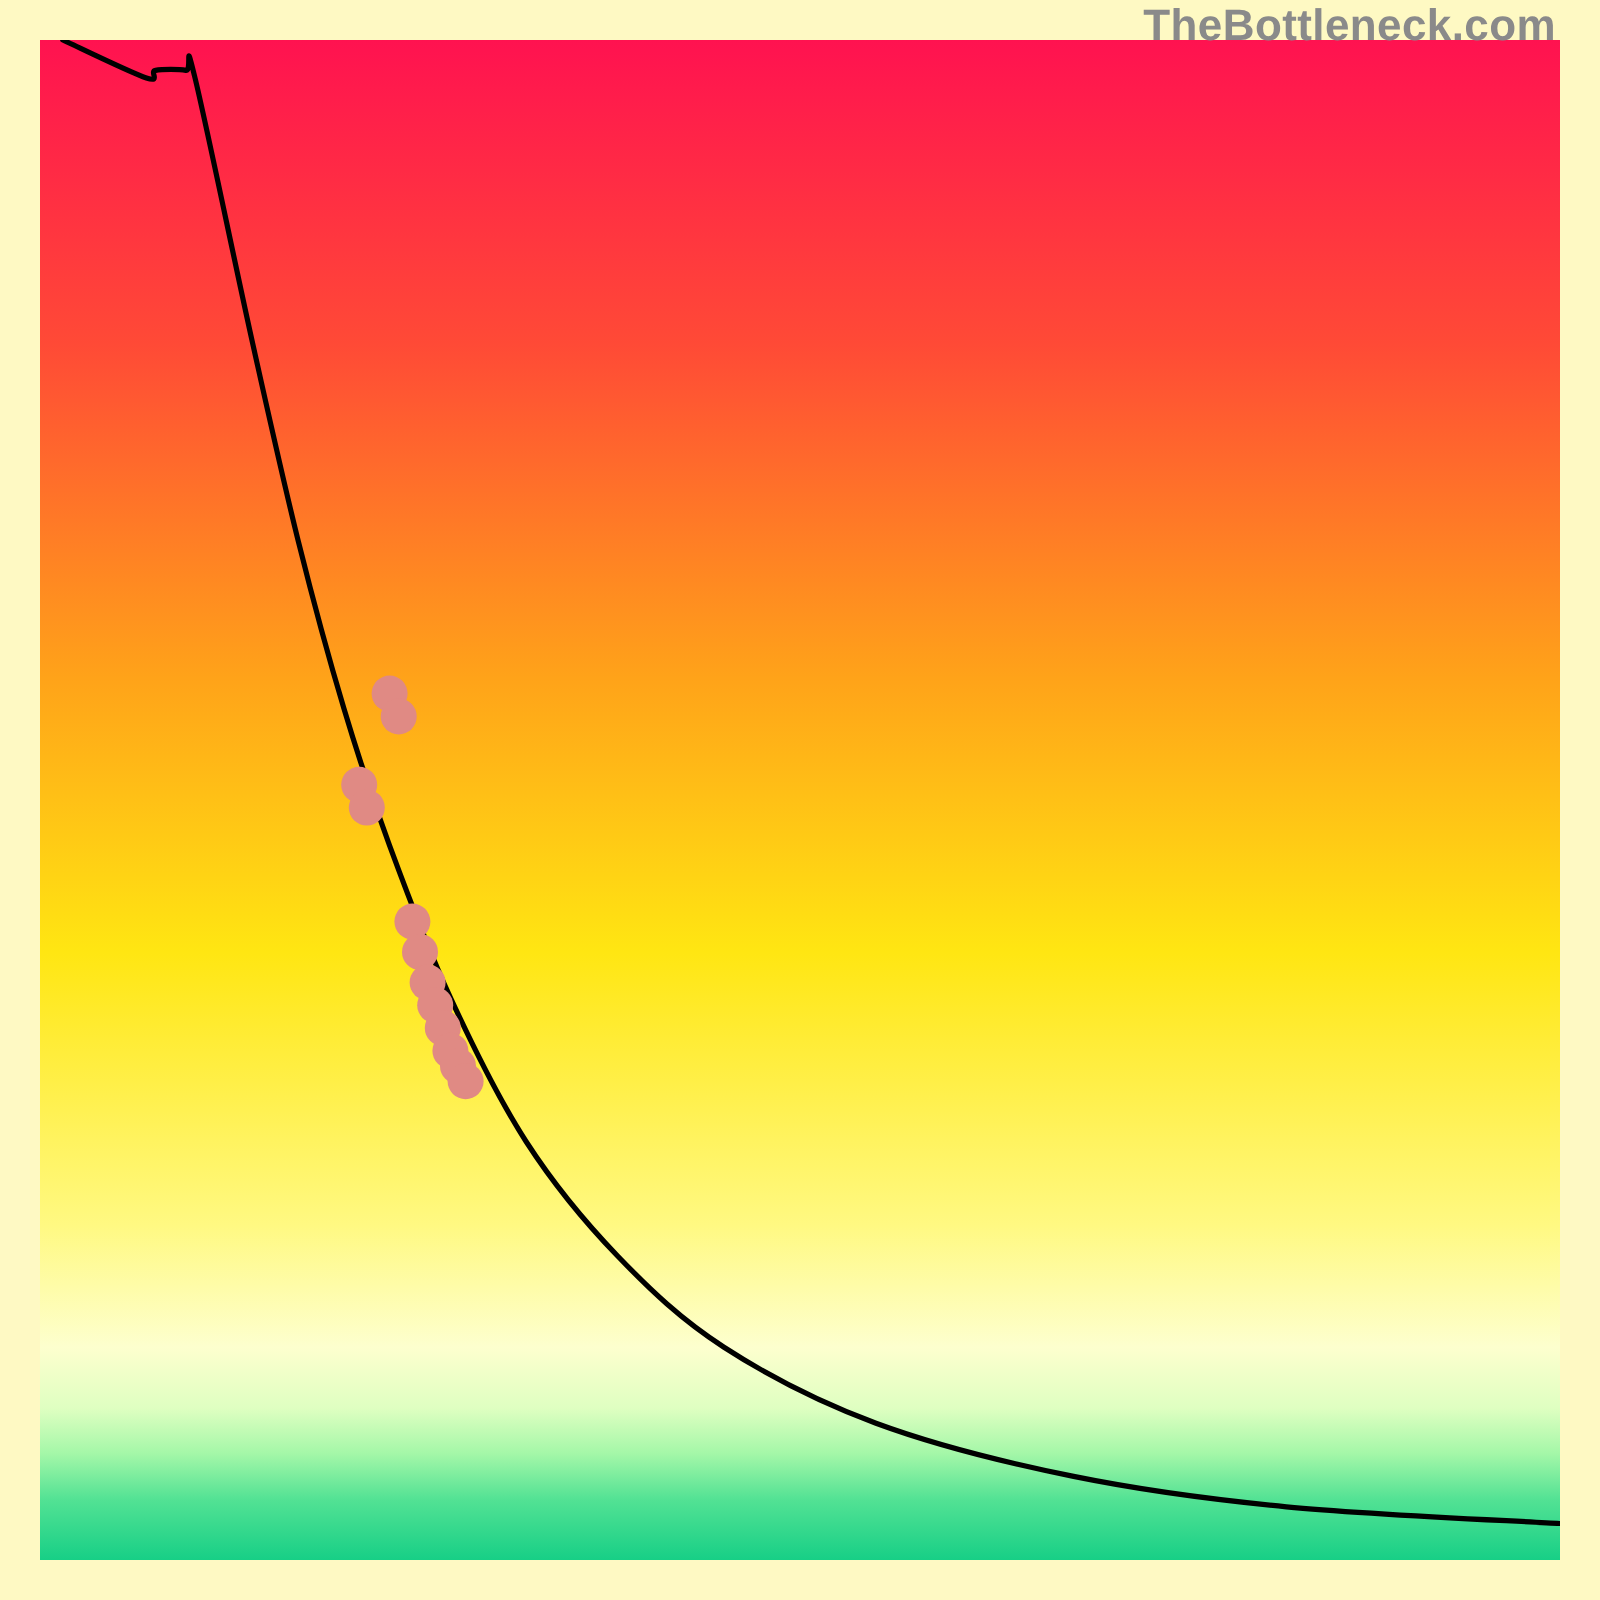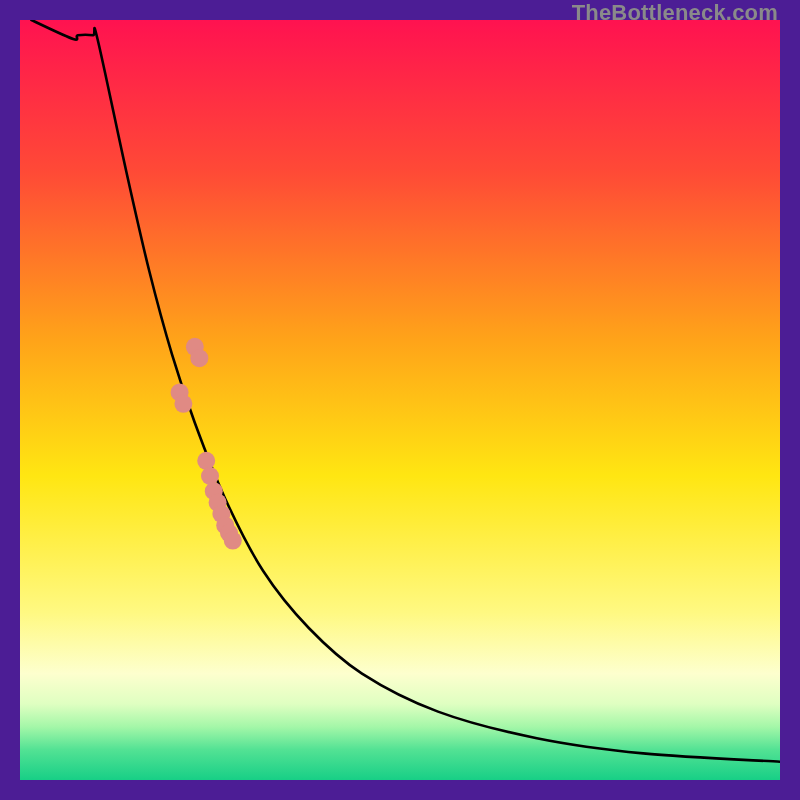--- a/index.html
+++ b/index.html
@@ -7,21 +7,21 @@
     padding: 0;
     width: 800px;
     height: 800px;
     background: #000;
     overflow: hidden;
   }
   .wrap {
     position: relative;
     width: 800px;
     height: 800px;
-    background: #4c1d95;
+    background: #fef9c3;
   }
   .plot {
     position: absolute;
     left: 20px;
     top: 20px;
     width: 760px;
     height: 760px;
     overflow: hidden;
   }
   .watermark {

